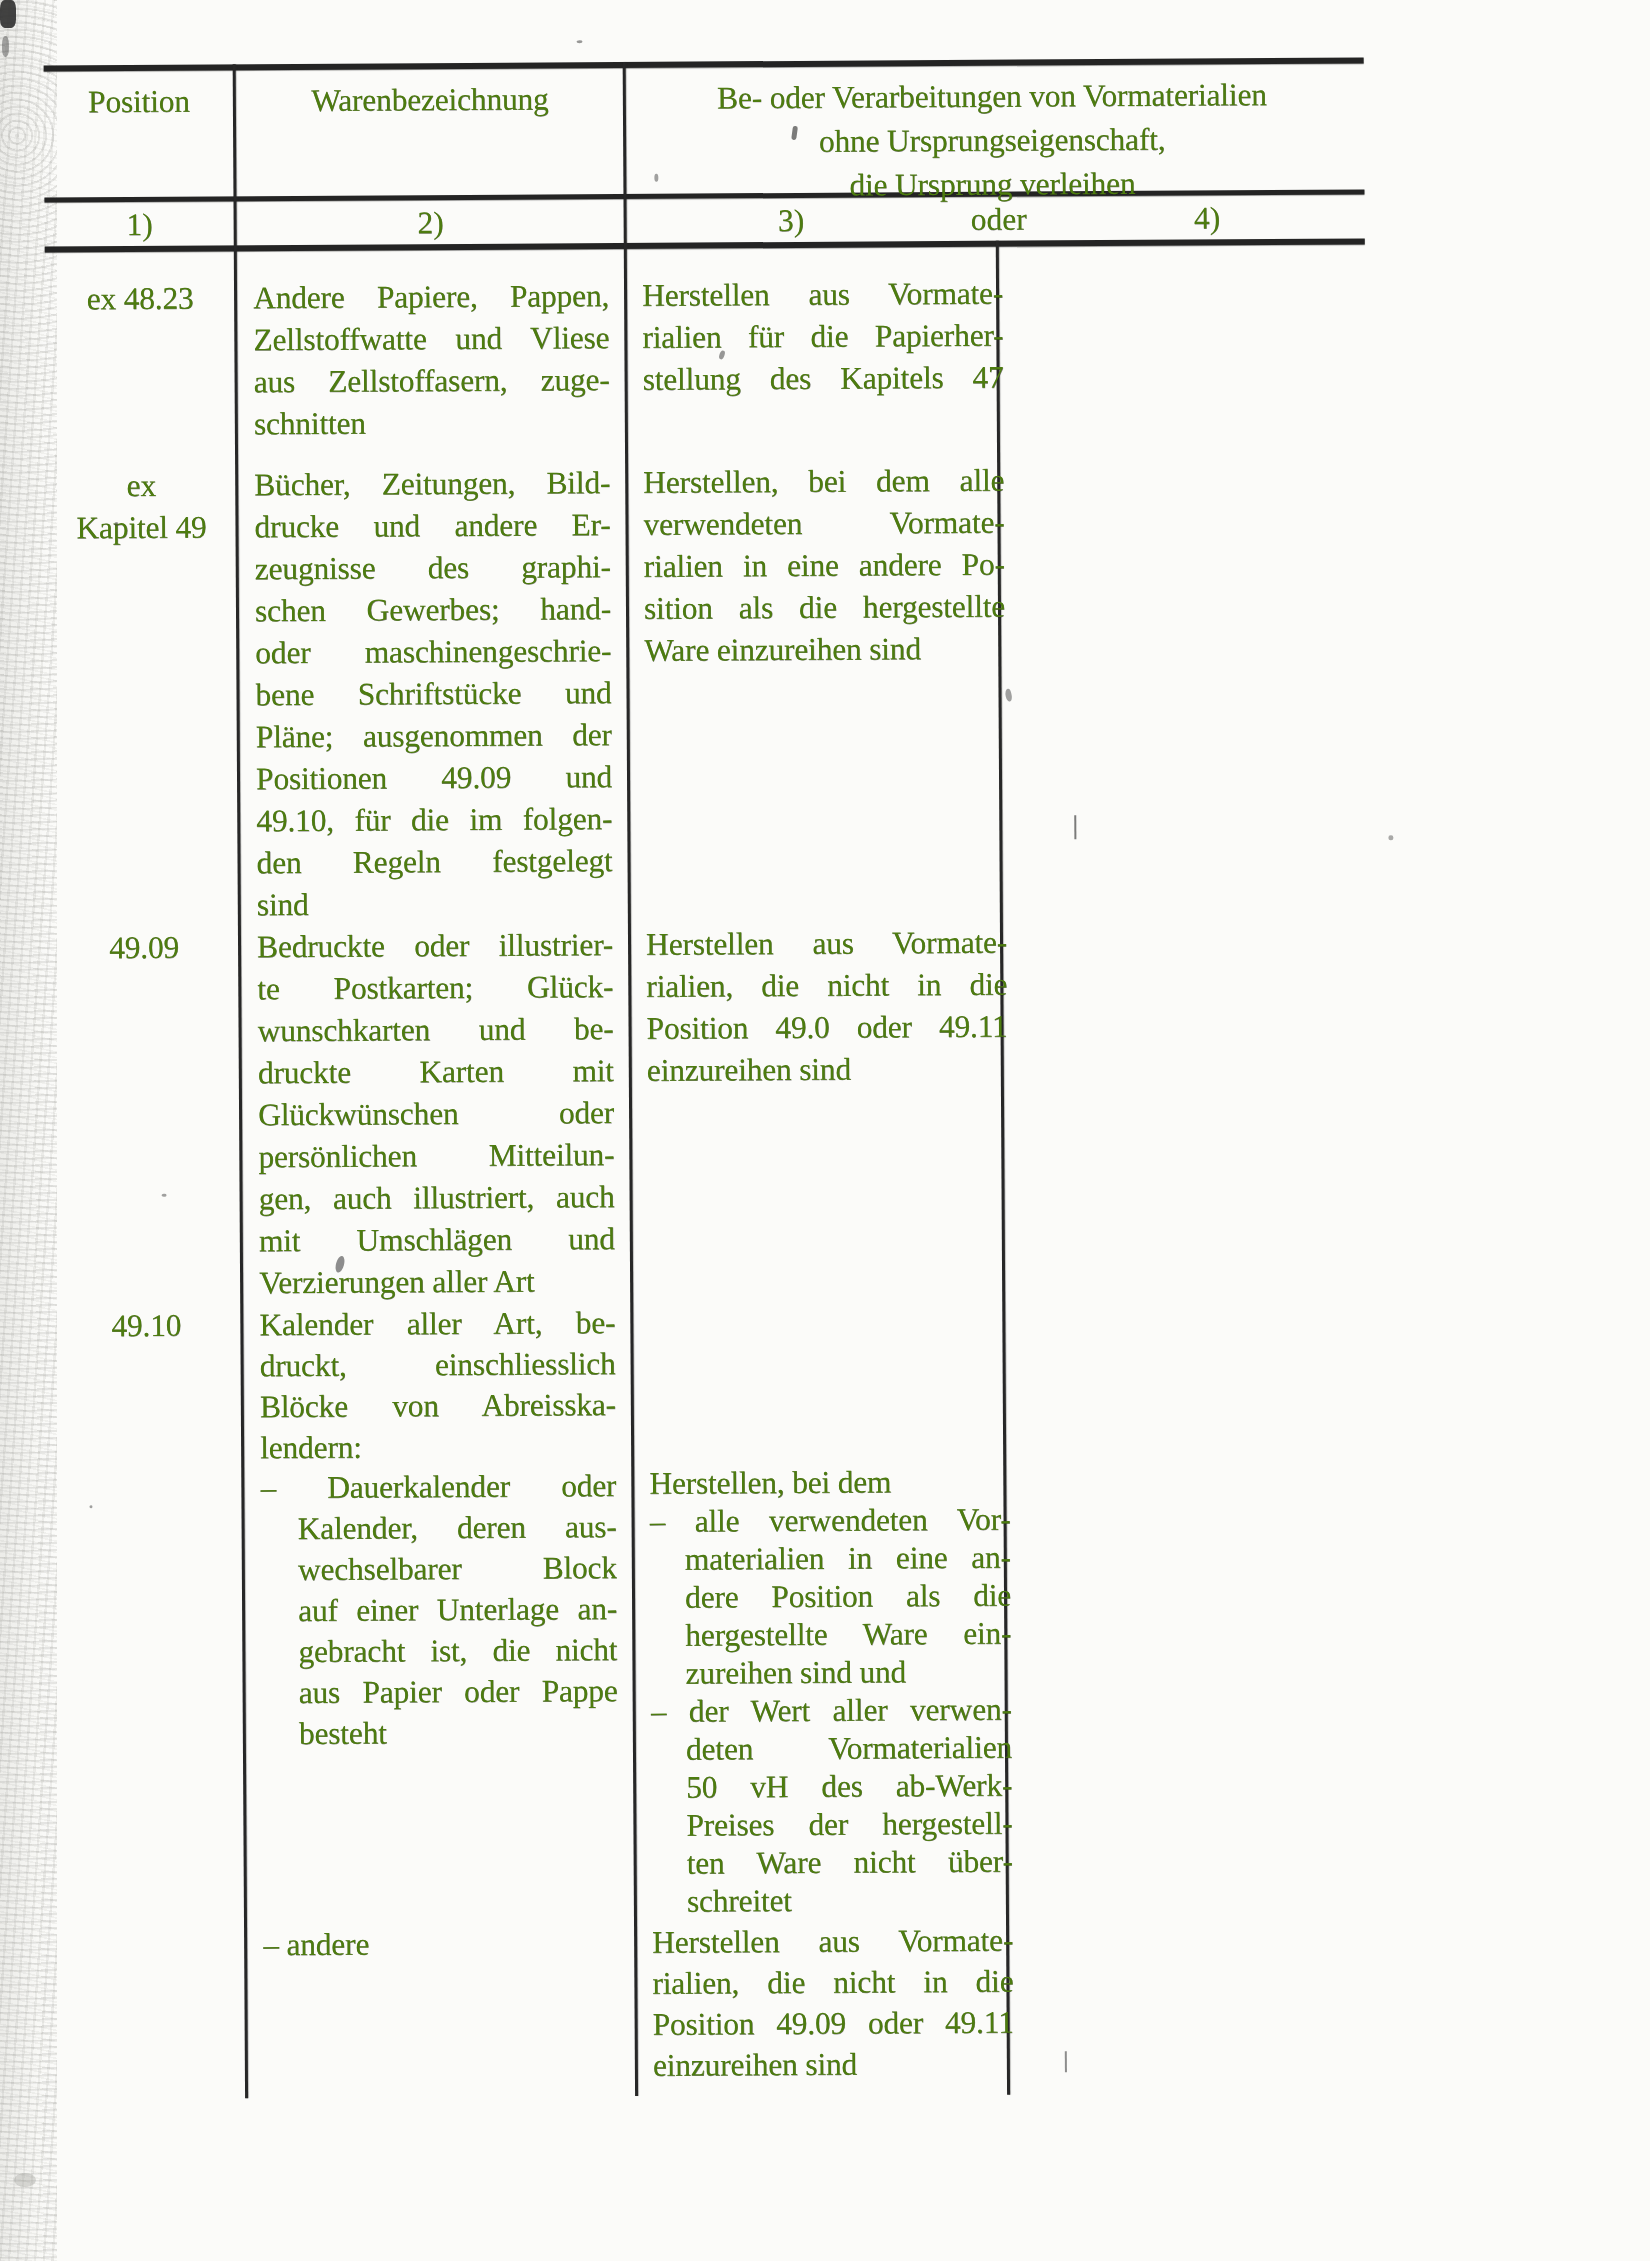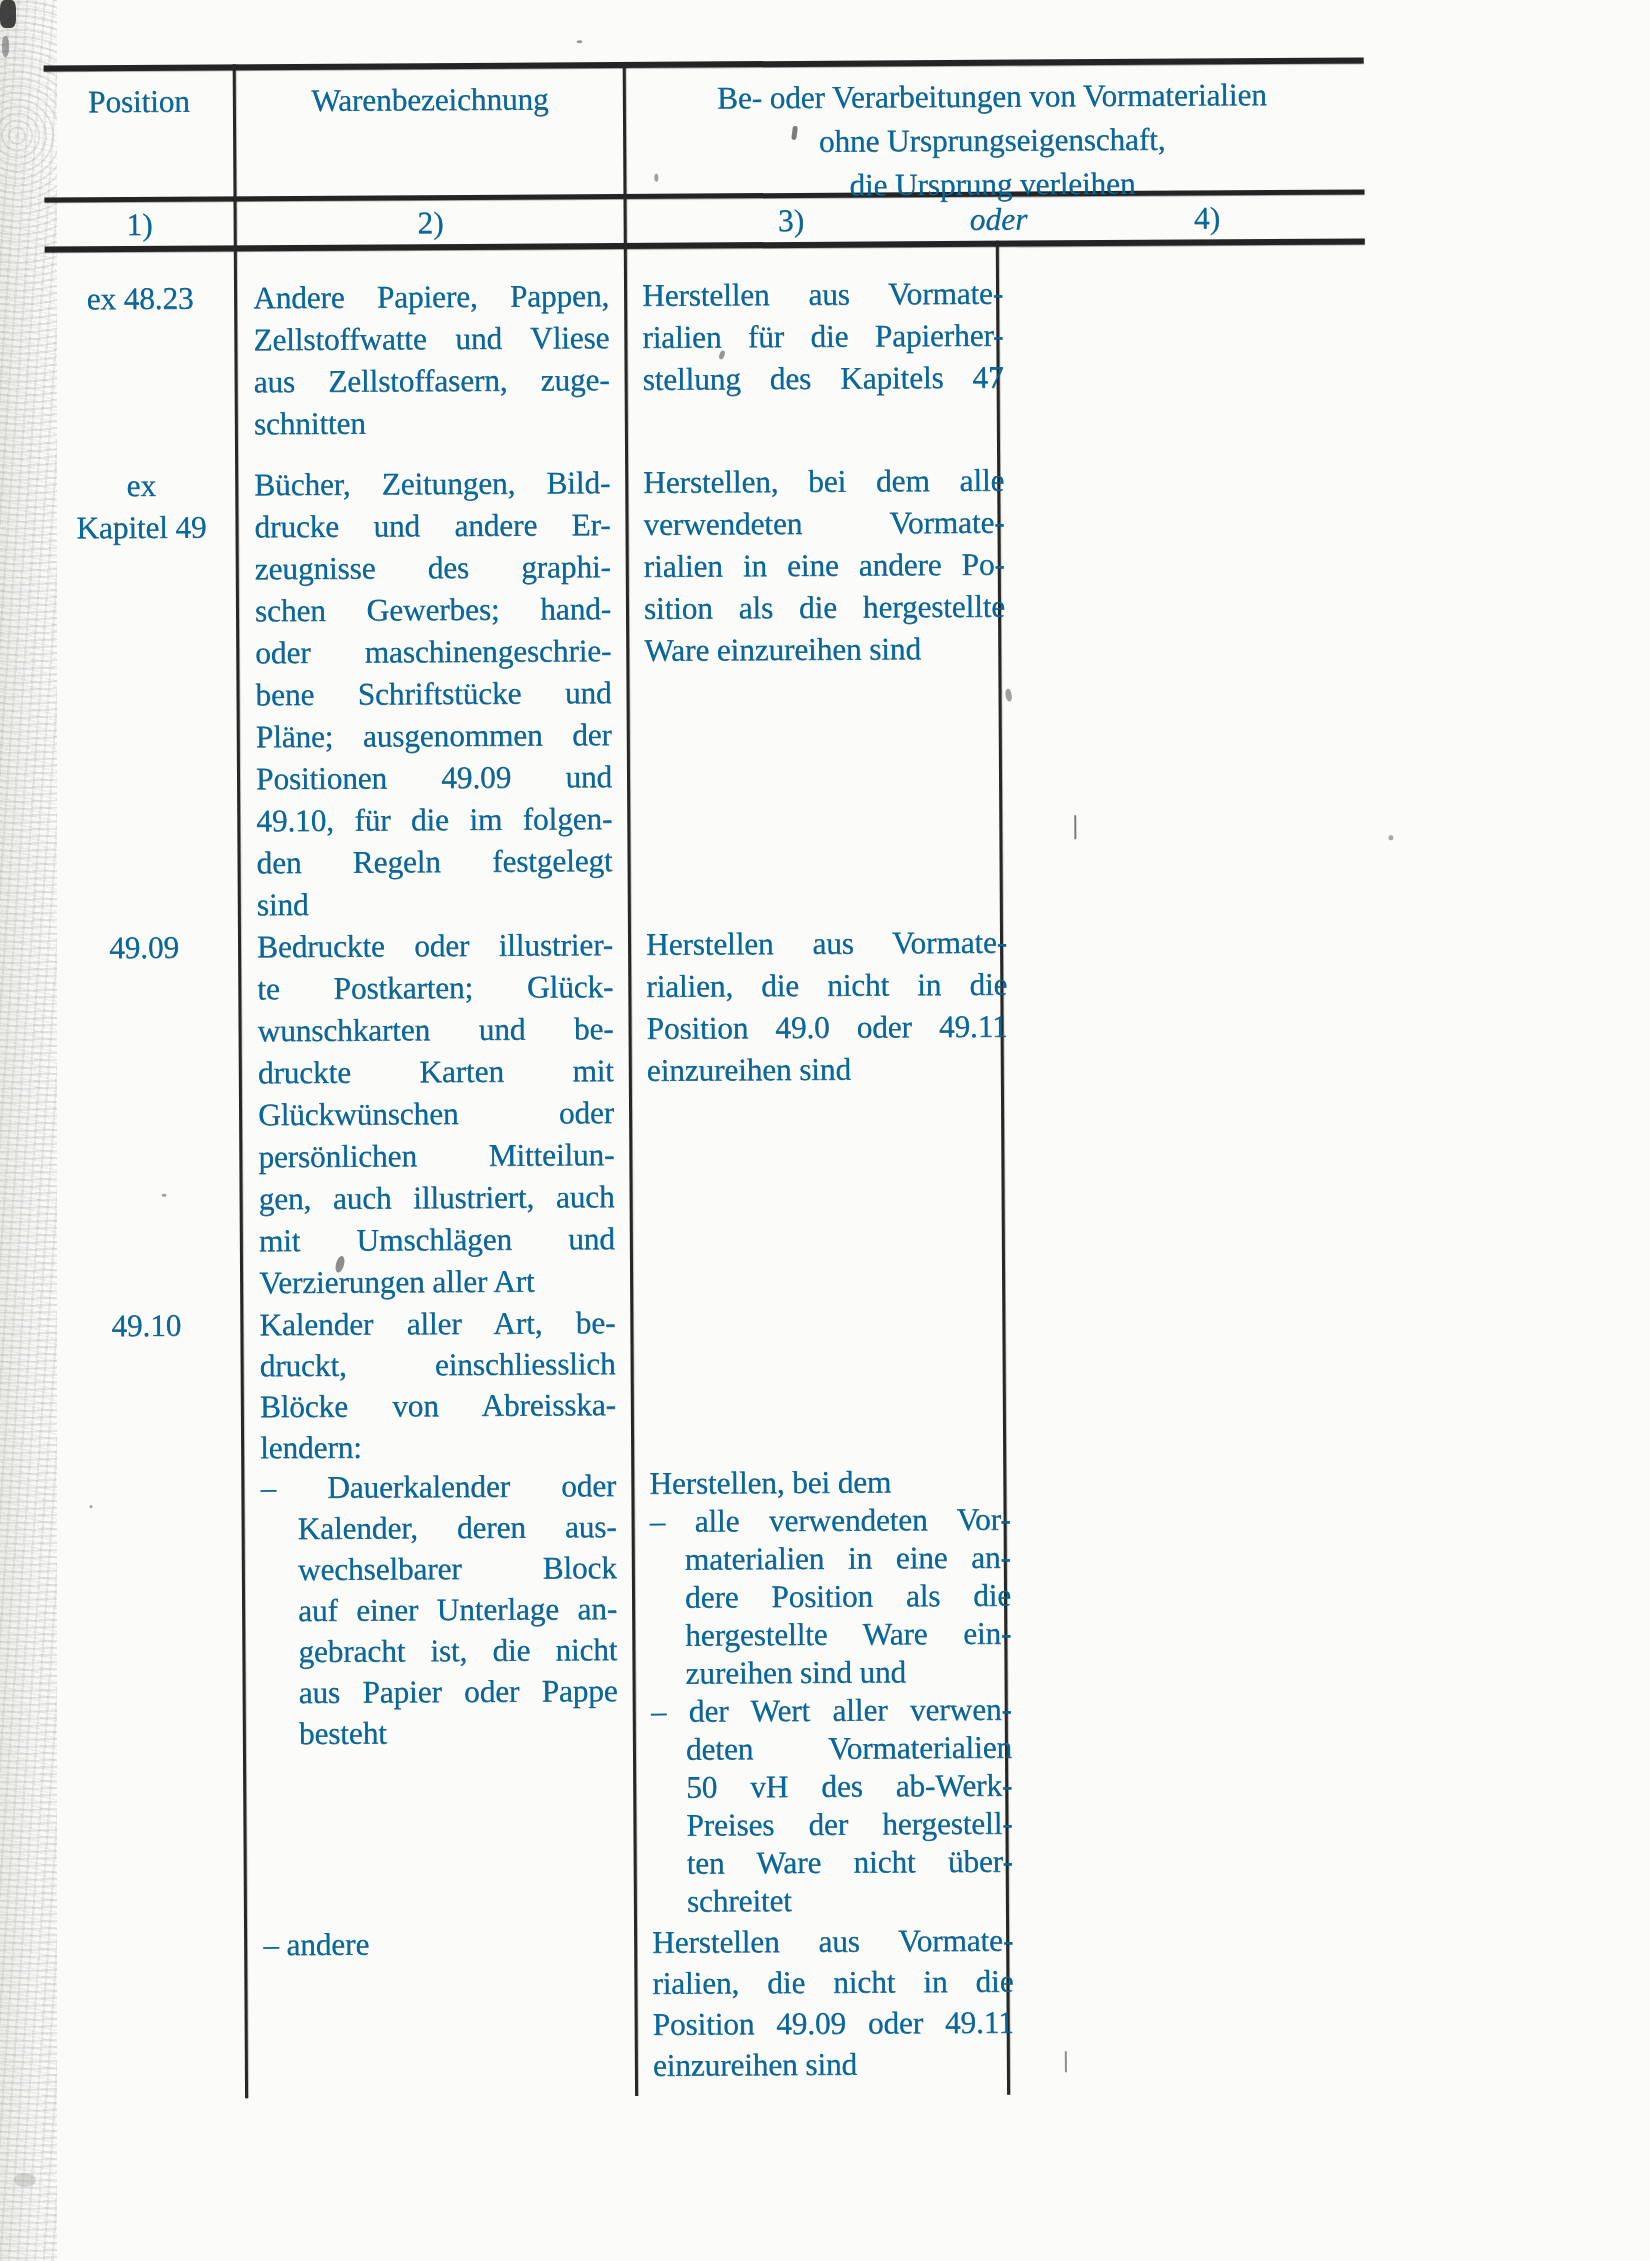--- a/index.html
+++ b/index.html
@@ -3,21 +3,21 @@
 <meta charset="utf-8">
 <style>
   html,body{margin:0;padding:0;}
   body{background:#e8e8e6;}
   .page{
     position:relative;
     width:1650px;height:2261px;
     background:#fbfbf9;
     overflow:hidden;
     font-family:"Liberation Serif","DejaVu Serif",serif;
-    color:#0369a1;
+    color:#4d7c0f;
   }
   
   .noise-band{
     position:absolute;left:0;top:0;width:57px;height:2261px;
     background:
       repeating-radial-gradient(circle at 30% 6%, rgba(95,95,90,.16) 0 1.6px, transparent 2.4px 7px),
       repeating-linear-gradient(94deg, rgba(120,120,112,.12) 0 2.4px, transparent 2.4px 8.7px),
       repeating-linear-gradient(12deg, rgba(140,140,132,.10) 0 1.6px, transparent 1.6px 5.5px),
       linear-gradient(90deg, rgba(120,120,110,.14), rgba(200,200,192,.05) 70%, transparent);
     filter:blur(0.3px);
@@ -76,21 +76,21 @@
     </div>
     <div class="cell hdr34" style="left:630px;top:76px;width:736px;text-align:center;">
       <div class="ln ctr">Be- oder Verarbeitungen von Vormaterialien</div>
       <div class="ln ctr">ohne Ursprungseigenschaft,</div>
       <div class="ln ctr">die Ursprung verleihen</div>
     </div>
 
     <div class="num" style="left:50px;top:203px;width:190px;">1)</div>
     <div class="num" style="left:258px;top:203px;width:356px;">2)</div>
     <div class="num" style="left:647px;top:203px;width:299px;">3)</div>
-    <div class="num" style="left:929px;top:203px;width:150px;font-style:italic;">oder</div>
+    <div class="num" style="left:929px;top:203px;width:150px;">oder</div>
     <div class="num" style="left:1134px;top:203px;width:157px;">4)</div>
 
     <div class="cell c1" style="top:274px;">
       <div class="ln ctr">ex 48.23</div>
     </div>
     <div class="cell c2" style="top:274px;">
       <div class="ln j">Andere Papiere, Pappen,</div>
       <div class="ln j">Zellstoffwatte und Vliese</div>
       <div class="ln j">aus Zellstoffasern, zuge-</div>
       <div class="ln">schnitten</div>

